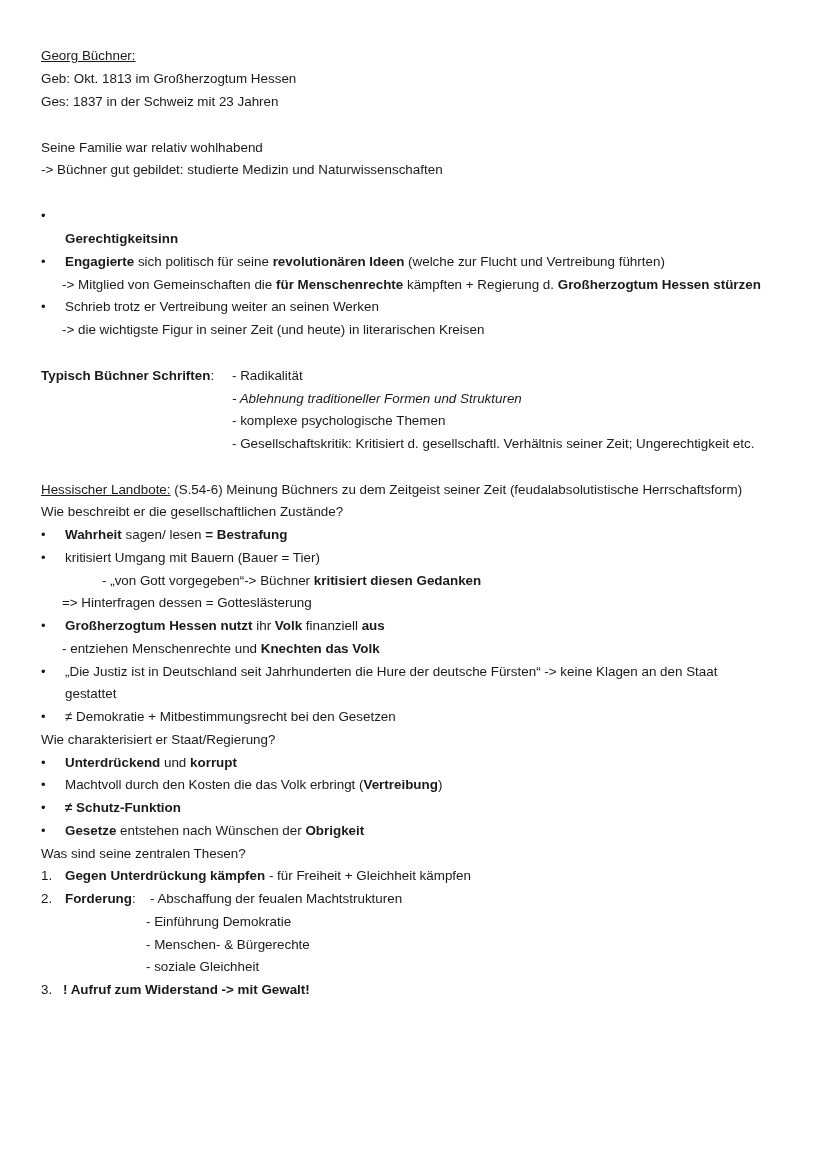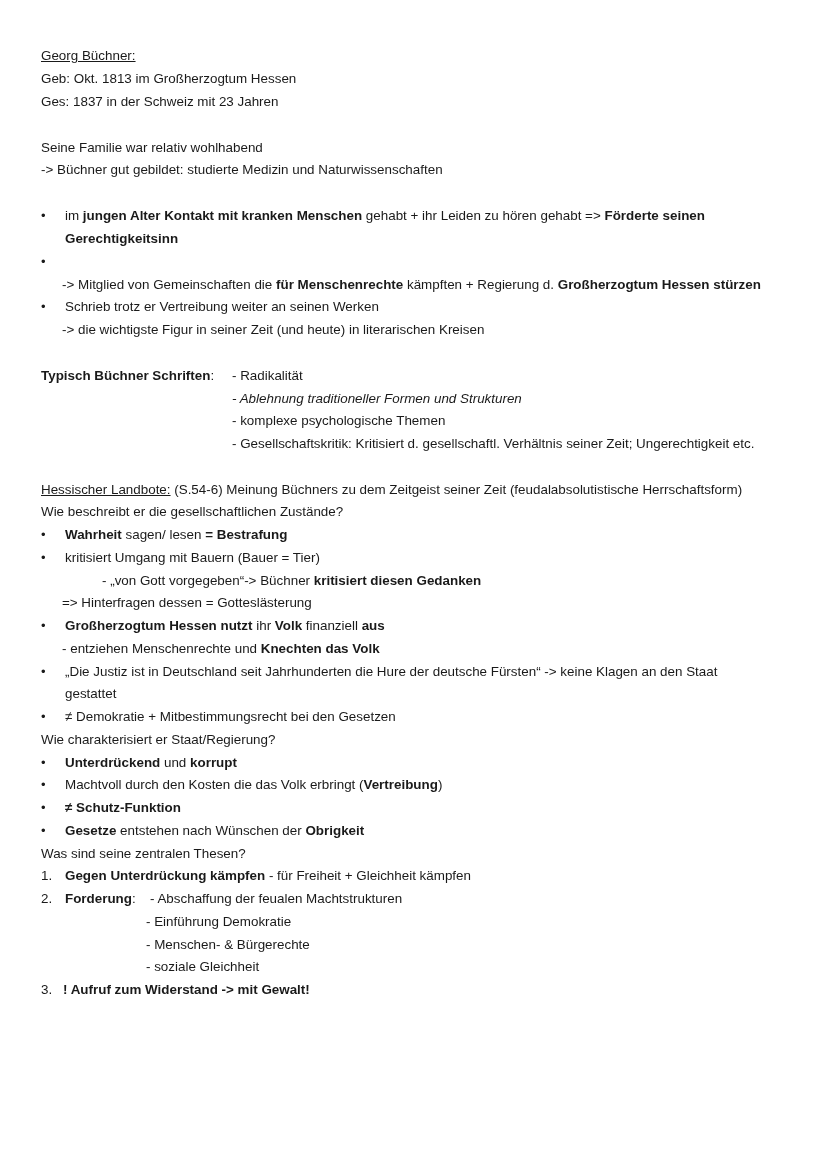--- a/index.html
+++ b/index.html
@@ -18,23 +18,23 @@
 </head>
 <body>
 
 <div class="page" id="page">
     <div class="line" style="top: 48px; left: 41px;"><span class="u">Georg Büchner:</span></div>
     <div class="line" style="top: 71px; left: 41px;"><span>Geb: Okt. 1813 im Großherzogtum Hessen</span></div>
     <div class="line" style="top: 94px; left: 41px;"><span>Ges: 1837 in der Schweiz mit 23 Jahren</span></div>
     <div class="line" style="top: 140px; left: 41px;"><span>Seine Familie war relativ wohlhabend</span></div>
     <div class="line" style="top: 162px; left: 41px;"><span>-&gt; Büchner gut gebildet: studierte Medizin und Naturwissenschaften</span></div>
     <span class="line bullet" style="top: 208px;">•</span>
-    <div class="line" style="top: 208px; left: 65px;"><span>im </span><span class="b">jungen Alter Kontakt mit kranken Menschen</span><span> gehabt + ihr Leiden zu hören gehabt =&gt; </span><span class="b">Förderte seinen</span></div>
     <div class="line" style="top: 231px; left: 65px;"><span class="b">Gerechtigkeitsinn</span></div>
     <span class="line bullet" style="top: 254px;">•</span>
+    <div class="line" style="top: 254px; left: 65px;"><span class="b">Engagierte</span><span> sich politisch für seine </span><span class="b">revolutionären Ideen</span><span> (welche zur Flucht und Vertreibung führten)</span></div>
     <div class="line" style="top: 277px; left: 62px;"><span>-&gt; Mitglied von Gemeinschaften die </span><span class="b">für Menschenrechte</span><span> kämpften + Regierung d. </span><span class="b">Großherzogtum Hessen stürzen</span></div>
     <span class="line bullet" style="top: 299px;">•</span>
     <div class="line" style="top: 299px; left: 65px;"><span>Schrieb trotz er Vertreibung weiter an seinen Werken</span></div>
     <div class="line" style="top: 322px; left: 62px;"><span>-&gt; die wichtigste Figur in seiner Zeit (und heute) in literarischen Kreisen</span></div>
     <div class="line" style="top: 368px; left: 41px;"><span class="b">Typisch Büchner Schriften</span><span>:</span></div>
     <div class="line" style="top: 368px; left: 232px;"><span>- Radikalität</span></div>
     <div class="line" style="top: 391px; left: 232px; font-style: italic;"><span>- Ablehnung traditioneller Formen und Strukturen</span></div>
     <div class="line" style="top: 413px; left: 232px;"><span>- komplexe psychologische Themen</span></div>
     <div class="line" style="top: 436px; left: 232px;"><span>- Gesellschaftskritik: Kritisiert d. gesellschaftl. Verhältnis seiner Zeit; Ungerechtigkeit etc.</span></div>
     <div class="line" style="top: 482px; left: 41px;"><span class="u">Hessischer Landbote:</span><span> (S.54-6) Meinung Büchners zu dem Zeitgeist seiner Zeit (feudalabsolutistische Herrschaftsform)</span></div>

